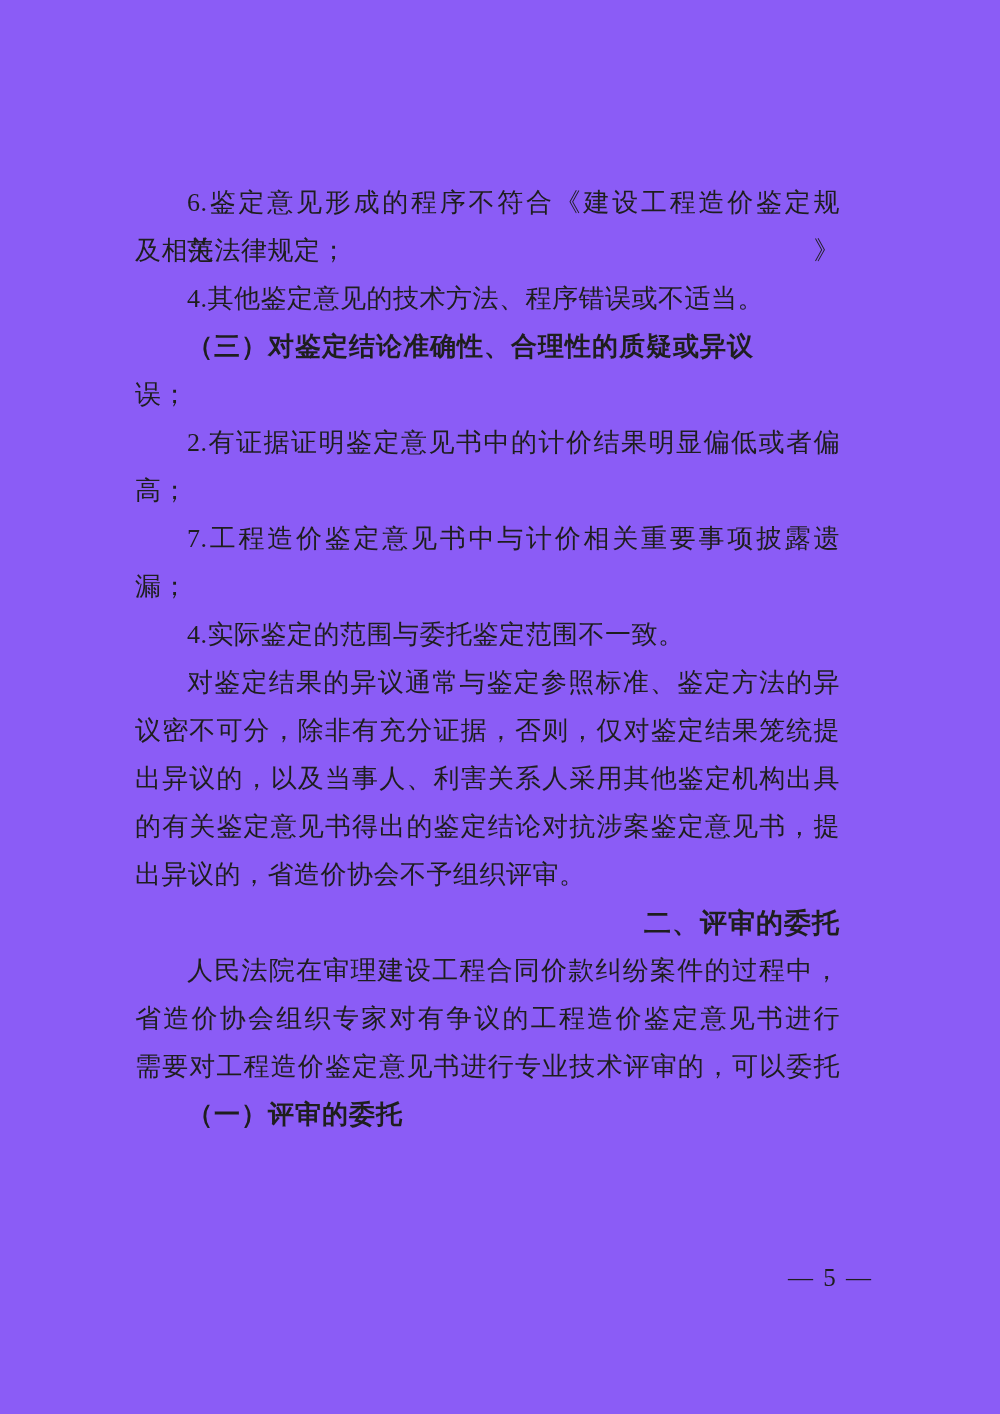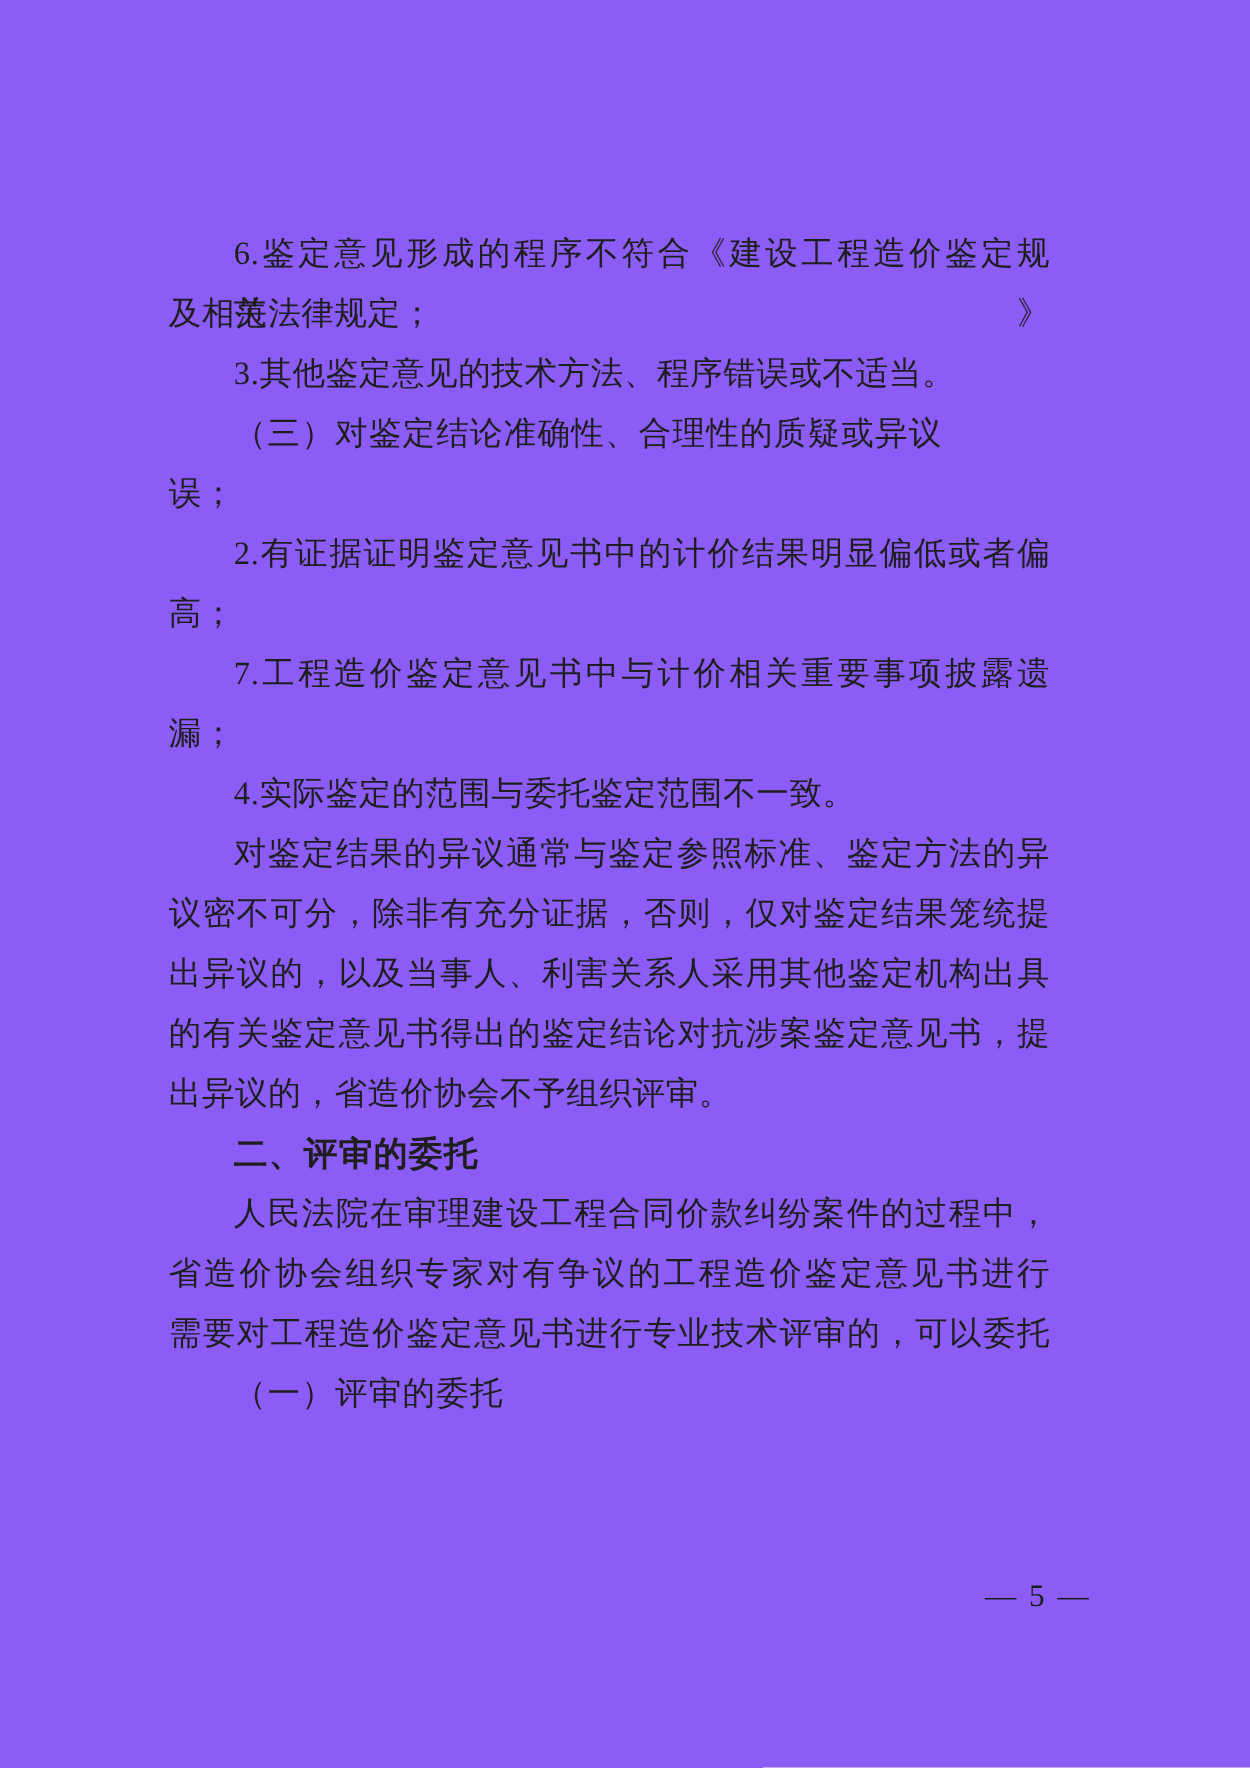--- a/index.html
+++ b/index.html
@@ -38,23 +38,24 @@
     white-space: normal;
     text-align: justify;
     text-align-last: justify;
     text-justify: inter-character;
   }
   .line.heading-hei {
     font-family: "Liberation Sans", sans-serif;
     font-weight: 700;
     font-size: 27px;
     letter-spacing: 1px;
+    text-align: right;
   }
   .line.heading-kai {
-    font-weight: 400;
+    font-weight: 700;
     letter-spacing: 1px;
   }
   .page-number {
     position: absolute;
     left: 135px;
     top: 1258px;
     width: 738px;
     text-align: right;
     font-size: 25px;
     line-height: 40px;
@@ -62,21 +63,21 @@
     color: #1e1e1e;
   }
 </style>
 </head>
 <body>
 
 <div class="page">
   <main class="doc">
       <div class="line body indent fill">6.鉴定意见形成的程序不符合《建设工程造价鉴定规范》</div>
       <div class="line body">及相关法律规定；</div>
-      <div class="line body indent">3.其他鉴定意见的技术方法、程序错误或不适当。</div>
+      <div class="line body indent">4.其他鉴定意见的技术方法、程序错误或不适当。</div>
       <div class="line heading-kai indent">（三）对鉴定结论准确性、合理性的质疑或异议</div>
       <div class="line body">误；</div>
       <div class="line body indent fill">2.有证据证明鉴定意见书中的计价结果明显偏低或者偏</div>
       <div class="line body">高；</div>
       <div class="line body indent fill">7.工程造价鉴定意见书中与计价相关重要事项披露遗</div>
       <div class="line body">漏；</div>
       <div class="line body indent">4.实际鉴定的范围与委托鉴定范围不一致。</div>
       <div class="line body indent fill">对鉴定结果的异议通常与鉴定参照标准、鉴定方法的异</div>
       <div class="line body fill">议密不可分，除非有充分证据，否则，仅对鉴定结果笼统提</div>
       <div class="line body fill">出异议的，以及当事人、利害关系人采用其他鉴定机构出具</div>

